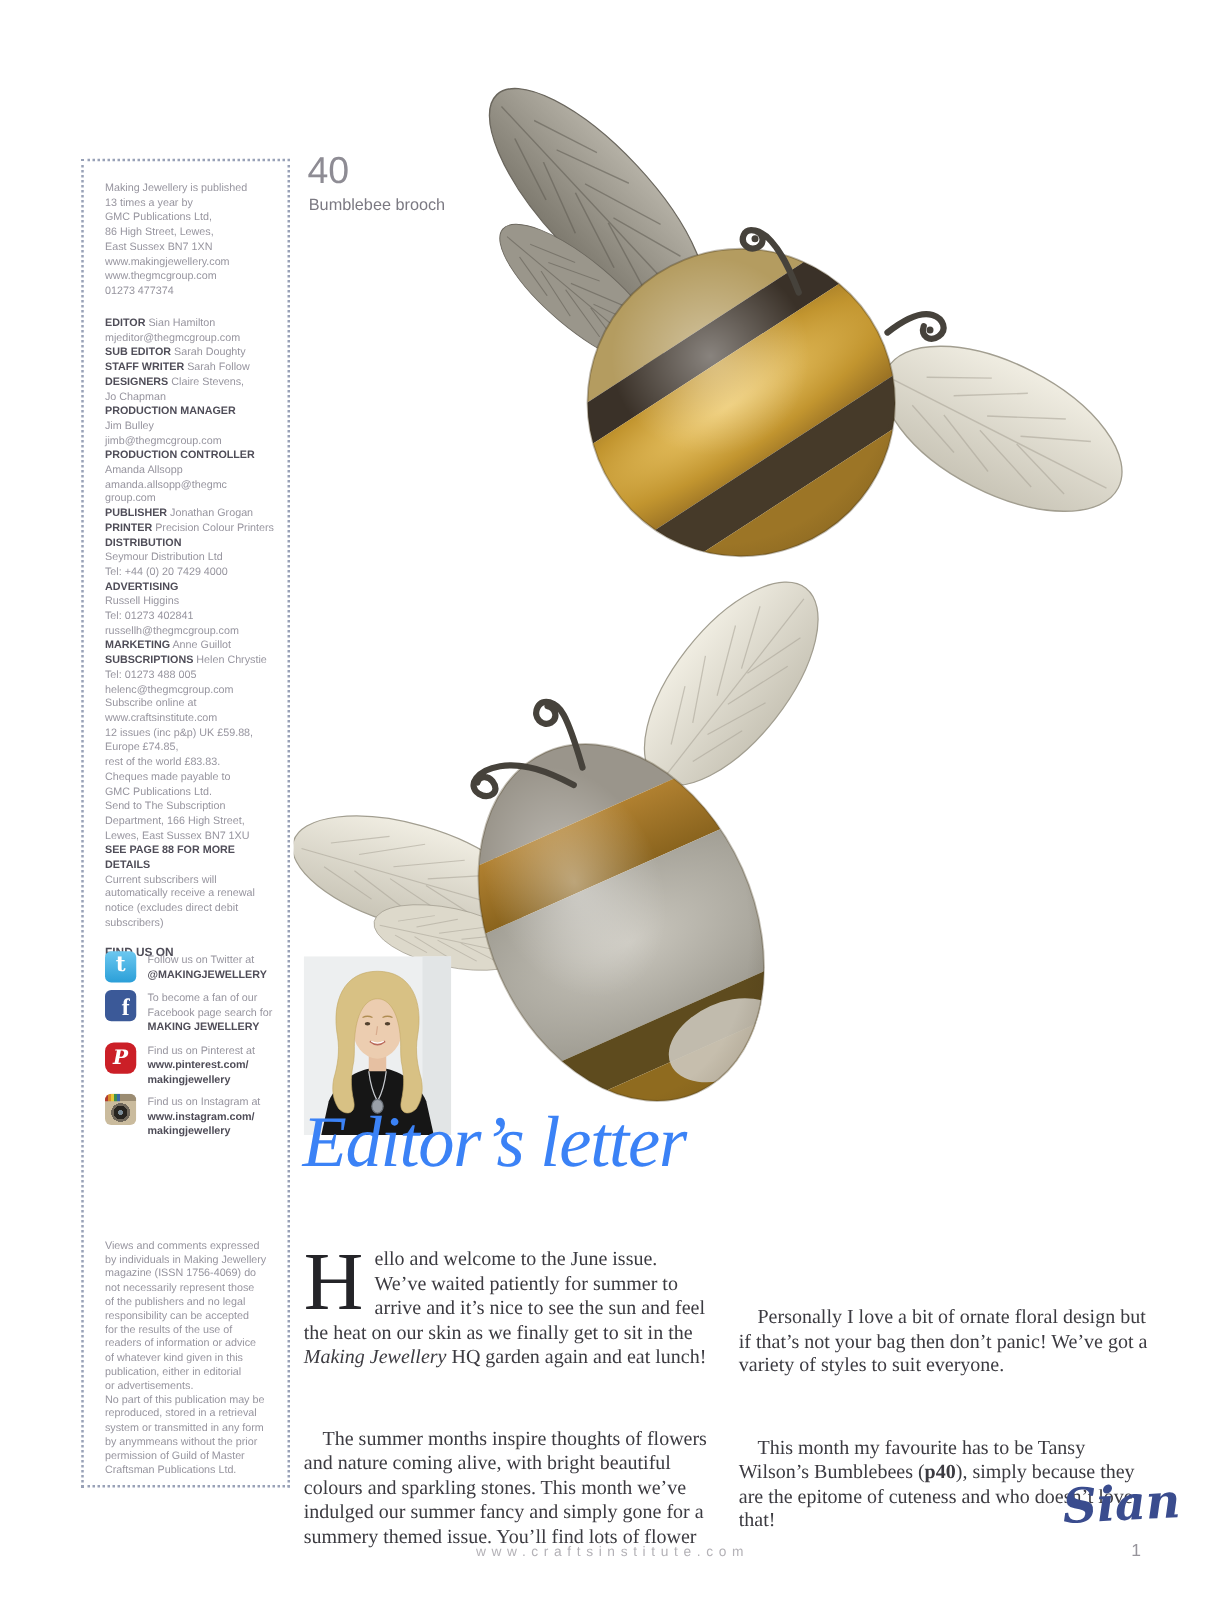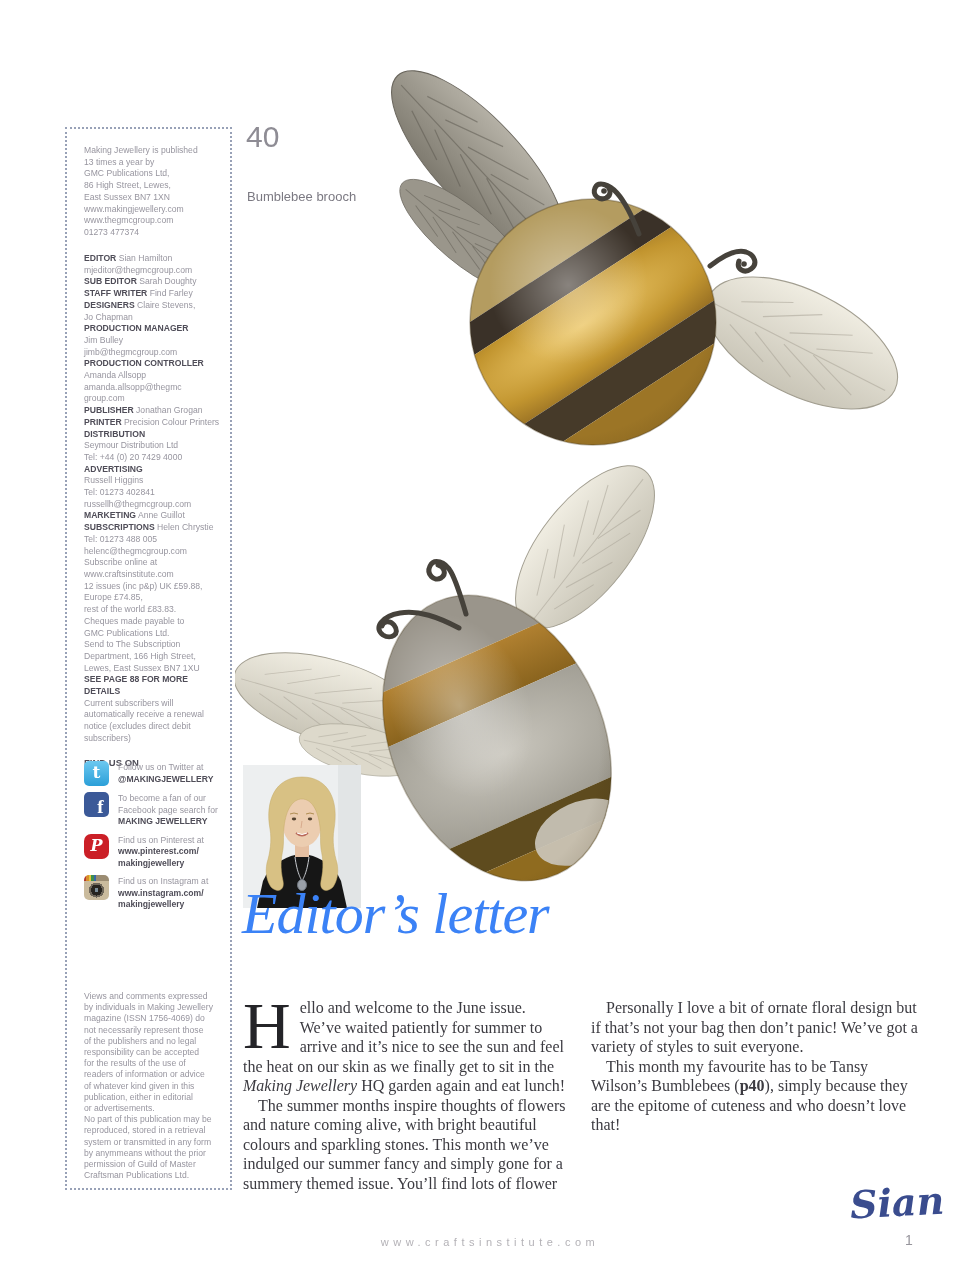--- a/index.html
+++ b/index.html
@@ -30,35 +30,35 @@
   .pinterest::after{content:"P";font-style:italic;font-family:"DejaVu Serif",serif;font-size:16px;}
   .instagram{background:
       radial-gradient(circle at 50% 60%, #7a8b96 0 2px, #27241f 2px 5.5px, #6f675a 5.5px 7.5px, rgba(0,0,0,0) 7.5px),
       linear-gradient(90deg,#b23b2e 0 2.5px,#d98c2b 0 5px,#e3c83a 0 7.5px,#3f8f4e 0 10px,#3967a8 0 12px,rgba(0,0,0,0) 12px) no-repeat 0 0/12px 6px,
       linear-gradient(#9b8c72 0 6px,#cabb9d 6px);}
   .social-text{font-size:8.6px;line-height:11.5px;padding-top:1px;}
   .social-text span{display:block;white-space:nowrap;}
 
   
   .feature-num{position:absolute;left:246px;top:120px;font-size:30px;color:#8e8c94;}
-  .feature-cap{position:absolute;left:247px;top:156px;font-size:13px;color:#7b7982;margin-top:33px;}
+  .feature-cap{position:absolute;left:247px;top:156px;font-size:13px;color:#7b7982;}
 
   
   .bees{position:absolute;left:235px;top:40px;width:725px;height:875px;}
   .portrait{position:absolute;left:243px;top:765px;width:118px;height:143px;}
 
   
   .ed-title{position:absolute;left:242px;top:880px;font-family:"Liberation Serif",serif;
             font-style:italic;font-size:58px;color:#3b82f6;letter-spacing:-1px;}
   .cols{position:absolute;left:243px;top:998px;width:682px;display:flex;gap:21px;
         font-family:"Liberation Serif",serif;color:#3c3b41;}
   .col1{width:327px;}
   .col2{width:334px;}
   .para{margin:0;font-size:16px;line-height:19.5px;}
-  .indent{text-indent:15px;}
+  .indent{text-indent:15px;margin-top:46px;}
   .noindent{text-indent:0;}
   .cols .b{font-weight:700;}
   .cols .i{font-style:italic;}
   .dropcap{float:left;font-size:66px;line-height:50px;padding:3px 9px 0 0;color:#242428;}
 
   .signature{position:absolute;left:850px;top:1180px;font-family:"DejaVu Serif",serif;
              font-style:italic;font-weight:700;font-size:38px;color:#3a4c8e;transform:rotate(-3deg);}
 
   
   .footer-url{position:absolute;left:0;right:0;top:1236px;text-align:center;
@@ -83,21 +83,21 @@
         <div class="sb-line">www.makingjewellery.com</div>
         <div class="sb-line">www.thegmcgroup.com</div>
         <div class="sb-line">01273 477374</div>
       </div>
 
     <div class="sb-block sb-mast">
 
     <div class="sb-line"><span class="b">EDITOR</span><span> Sian Hamilton</span></div>
         <div class="sb-line"><span>mjeditor@thegmcgroup.com</span></div>
         <div class="sb-line"><span class="b">SUB EDITOR</span><span> Sarah Doughty</span></div>
-        <div class="sb-line"><span class="b">STAFF WRITER</span><span> Find Farley</span></div>
+        <div class="sb-line"><span class="b">STAFF WRITER</span><span> Sarah Follow</span></div>
         <div class="sb-line"><span class="b">DESIGNERS</span><span> Claire Stevens,</span></div>
         <div class="sb-line"><span>Jo Chapman</span></div>
         <div class="sb-line"><span class="b">PRODUCTION MANAGER</span></div>
         <div class="sb-line"><span>Jim Bulley</span></div>
         <div class="sb-line"><span>jimb@thegmcgroup.com</span></div>
         <div class="sb-line"><span class="b">PRODUCTION CONTROLLER</span></div>
         <div class="sb-line"><span>Amanda Allsopp</span></div>
         <div class="sb-line"><span>amanda.allsopp@thegmc</span></div>
         <div class="sb-line"><span>group.com</span></div>
         <div class="sb-line"><span class="b">PUBLISHER</span><span> Jonathan Grogan</span></div>

